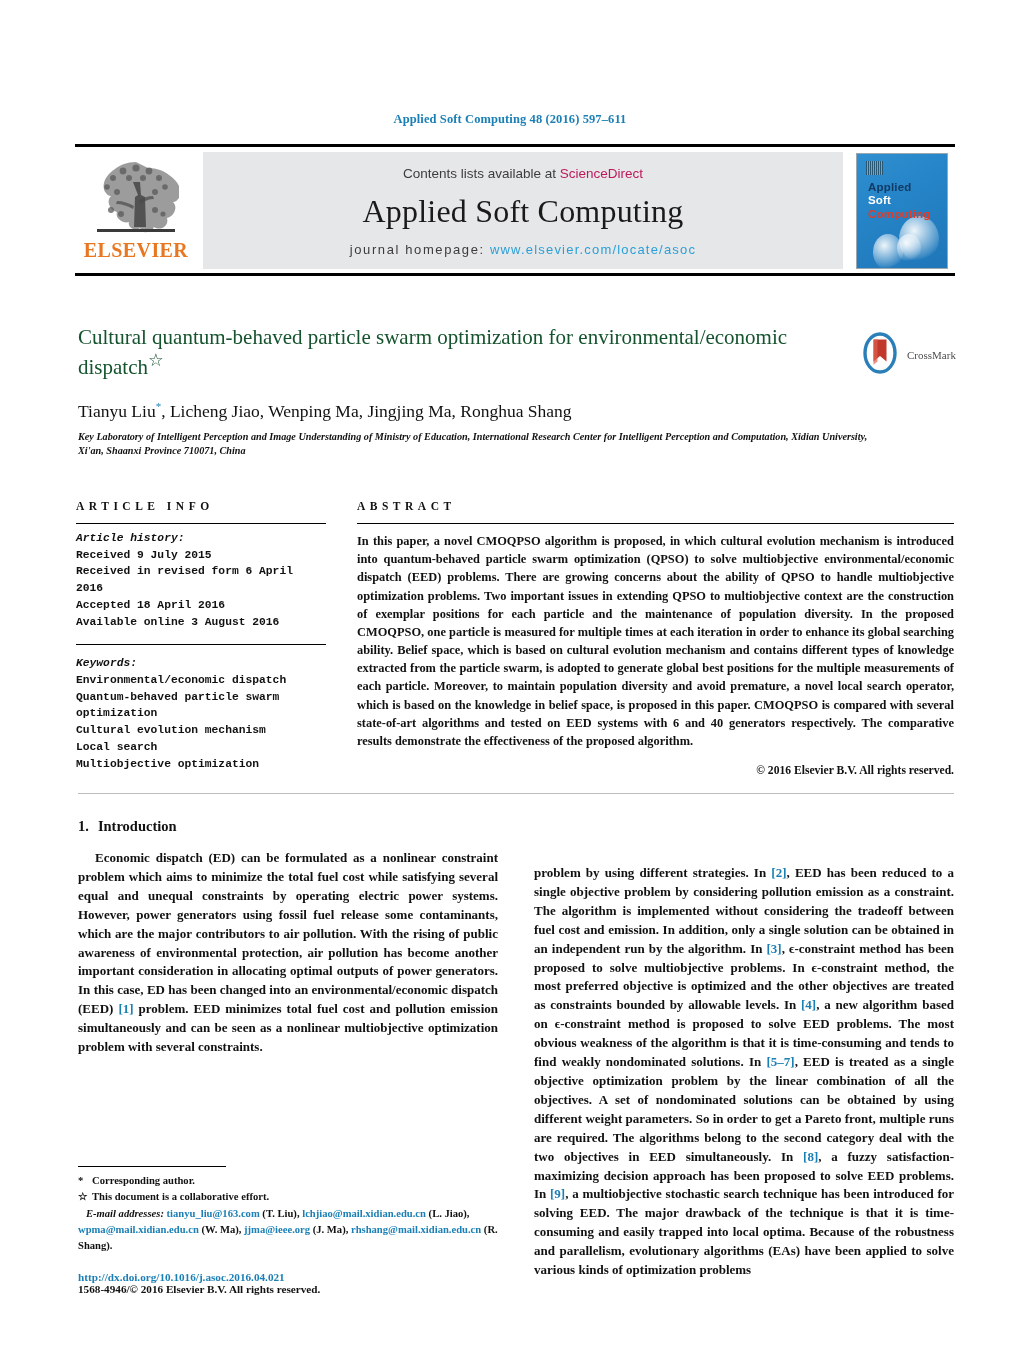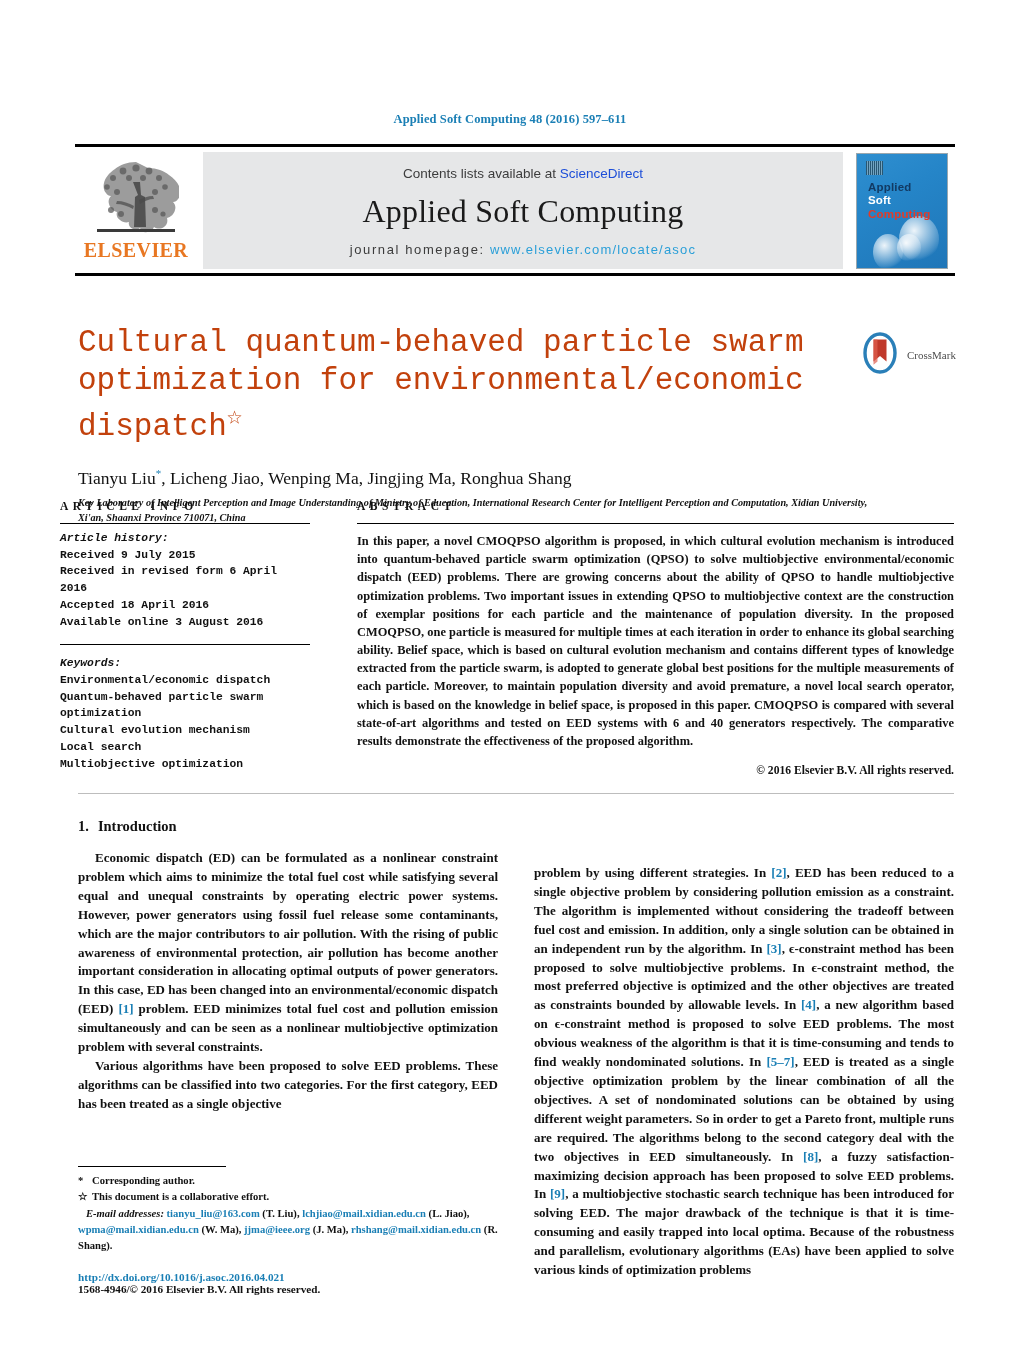--- a/index.html
+++ b/index.html
@@ -70,21 +70,21 @@
     flex-direction: column;
     justify-content: space-between;
     align-items: center;
     padding: 14px 0 12px 0;
   }
   .contents-line {
     font-family: "Liberation Sans", sans-serif;
     font-size: 13.5px;
     color: #3c3c3c;
   }
-  .contents-line .sd { color: #1d4ed8; text-align: right; }
+  .contents-line .sd { color: #be185d; text-align: right; }
   .journal-name {
     font-family: "Liberation Serif", serif;
     font-size: 32px;
     color: #1a1a1a;
     letter-spacing: 0.2px;
   }
   .homepage-line {
     font-family: "Liberation Sans", sans-serif;
     font-size: 13px;
     color: #3c3c3c;
@@ -135,24 +135,24 @@
   .cover .b2 { width: 30px; height: 36px; left: 16px; top: 80px; }
   .cover .b3 { width: 24px; height: 28px; right: 26px; bottom: 6px; }
 
   
   .title-wrap {
     position: absolute;
     top: 276px; left: 78px;
     width: 770px;
   }
   .paper-title {
-    font-family: Liberation Mono, monospace;
-    font-size: 31px;
+    font-family: Liberation Serif, serif;
+    font-size: 21px;
     line-height: 1.24;
-    color: #c2410c;
+    color: #14532d;
     margin: 0;
     font-weight: normal;
   }
   .authors {
     font-family: "Liberation Serif", serif;
     font-size: 17.5px;
     margin-top: 20px;
     color: #111;
   }
   .authors sup { font-size: 11px; }
@@ -175,21 +175,21 @@
   }
   .crossmark .cm-label {
     font-family: "Liberation Serif", serif;
     font-size: 11px;
     color: #4d4d4d;
   }
 
   
   .info-col {
     position: absolute;
-    top: 452px; left: 60px; width: 250px;
+    top: 452px; left: 76px; width: 250px;
   }
   .abs-col {
     position: absolute;
     top: 452px; left: 357px; width: 597px;
   }
   .sechead {
     font-family: "Liberation Serif", serif;
     font-weight: bold;
     font-size: 11.5px;
     letter-spacing: 4.5px;
@@ -409,21 +409,20 @@
     <div class="rule"></div>
     <div class="abstract-text">In this paper, a novel CMOQPSO algorithm is proposed, in which cultural evolution mechanism is introduced into quantum-behaved particle swarm optimization (QPSO) to solve multiobjective environmental/economic dispatch (EED) problems. There are growing concerns about the ability of QPSO to handle multiobjective optimization problems. Two important issues in extending QPSO to multiobjective context are the construction of exemplar positions for each particle and the maintenance of population diversity. In the proposed CMOQPSO, one particle is measured for multiple times at each iteration in order to enhance its global searching ability. Belief space, which is based on cultural evolution mechanism and contains different types of knowledge extracted from the particle swarm, is adopted to generate global best positions for the multiple measurements of each particle. Moreover, to maintain population diversity and avoid premature, a novel local search operator, which is based on the knowledge in belief space, is proposed in this paper. CMOQPSO is compared with several state-of-art algorithms and tested on EED systems with 6 and 40 generators respectively. The comparative results demonstrate the effectiveness of the proposed algorithm.</div>
     <div class="copyright">© 2016 Elsevier B.V. All rights reserved.</div>
   </div>
 
   <div class="mid-rule"></div>
 
   <div class="body-left">
     <div class="h1"><span class="num">1.</span><span>Introduction</span></div>
     <p class="body"><span>Economic dispatch (ED) can be formulated as a nonlinear constraint problem which aims to minimize the total fuel cost while satisfying several equal and unequal constraints by operating electric power systems. However, power generators using fossil fuel release some contaminants, which are the major contributors to air pollution. With the rising of public awareness of environmental protection, air pollution has become another important consideration in allocating optimal outputs of power generators. In this case, ED has been changed into an environmental/economic dispatch (EED) </span><span class="ref">[1]</span><span> problem. EED minimizes total fuel cost and pollution emission simultaneously and can be seen as a nonlinear multiobjective optimization problem with several constraints.</span></p>
-    <p class="body">Various algorithms have been proposed to solve EED problems. These algorithms can be classified into two categories. For the first category, EED has been treated as a single objective</p>
   </div>
 
   <div class="body-right">
     <p class="body noindent" id="right-col"><span>problem by using different strategies. In </span><span class="ref">[2]</span><span>, EED has been reduced to a single objective problem by considering pollution emission as a constraint. The algorithm is implemented without considering the tradeoff between fuel cost and emission. In addition, only a single solution can be obtained in an independent run by the algorithm. In </span><span class="ref">[3]</span><span>, ϵ-constraint method has been proposed to solve multiobjective problems. In ϵ-constraint method, the most preferred objective is optimized and the other objectives are treated as constraints bounded by allowable levels. In </span><span class="ref">[4]</span><span>, a new algorithm based on ϵ-constraint method is proposed to solve EED problems. The most obvious weakness of the algorithm is that it is time-consuming and tends to find weakly nondominated solutions. In </span><span class="ref">[5–7]</span><span>, EED is treated as a single objective optimization problem by the linear combination of all the objectives. A set of nondominated solutions can be obtained by using different weight parameters. So in order to get a Pareto front, multiple runs are required. The algorithms belong to the second category deal with the two objectives in EED simultaneously. In </span><span class="ref">[8]</span><span>, a fuzzy satisfaction-maximizing decision approach has been proposed to solve EED problems. In </span><span class="ref">[9]</span><span>, a multiobjective stochastic search technique has been introduced for solving EED. The major drawback of the technique is that it is time-consuming and easily trapped into local optima. Because of the robustness and parallelism, evolutionary algorithms (EAs) have been applied to solve various kinds of optimization problems</span></p>
   </div>
 
   <div class="footnotes">
     <div class="fn-rule"></div>
     <div class="fn-line"><span class="mark">*</span><span>Corresponding author.</span></div>
     <div class="fn-line"><span class="mark">☆</span><span>This document is a collaborative effort.</span></div>

